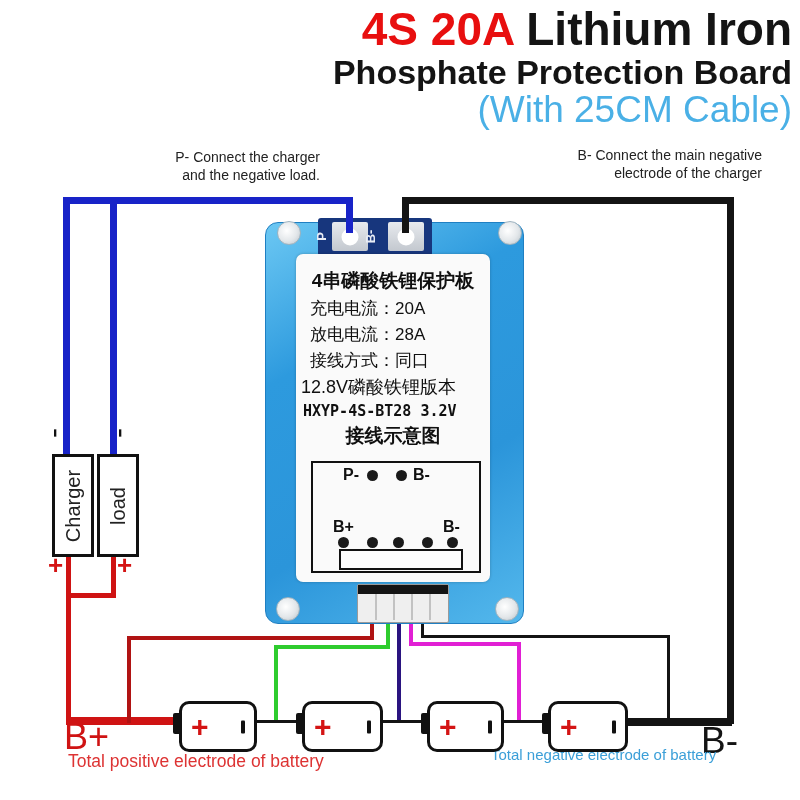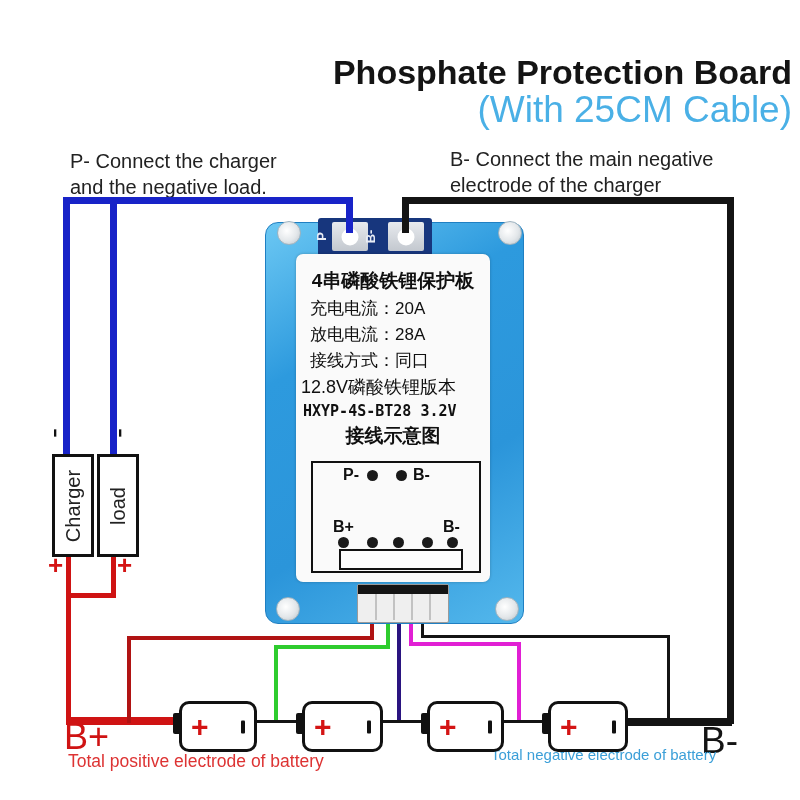--- a/index.html
+++ b/index.html
@@ -4,21 +4,21 @@
 <style>
   html,body{margin:0;padding:0;background:#ffffff;}
   .stage{position:relative;width:800px;height:800px;background:#ffffff;overflow:hidden;
          font-family:"Liberation Sans", sans-serif;}
   
   .title{position:absolute;left:0;width:792px;text-align:right;white-space:nowrap;}
   .t1{top:2px;font-size:46px;font-weight:bold;color:#141414;letter-spacing:0px;}
   .t1 .red{color:var(--title-red,#e80f0f);}
   .t2{top:53px;font-size:34px;font-weight:bold;color:#141414;}
   .t3{top:89px;font-size:37px;font-weight:normal;color:var(--subtitle-cyan,#4ab0e6);}
-  .note{position:absolute;font-size:20px;color:#222;text-align:left;line-height:1.3;}
+  .note{position:absolute;font-size:14px;color:#222;text-align:right;line-height:1.3;}
   
   .wire{position:absolute;z-index:1;}
   .w-blue{background:var(--wire-blue,#1823c8);}
   .w-black{background:var(--wire-black,#141414);}
   .w-red{background:var(--wire-red,#cf1313);}
   .w-dred{background:var(--wire-dred,#b01313);}
   .w-green{background:var(--wire-green,#2ecc2e);}
   .w-navy{background:var(--wire-navy,#2a1480);}
   .w-mag{background:var(--wire-mag,#e11fd4);}
   .z3{z-index:3;}
@@ -73,20 +73,21 @@
   .bplus{position:absolute;left:64px;top:716px;font-size:36px;color:var(--wire-red,#cf1313);}
   .bminus{position:absolute;left:701px;top:720px;font-size:37px;color:#141414;}
   .capred{position:absolute;left:68px;top:751px;font-size:17.5px;color:var(--caption-red,#dd3333);}
   .capblue{position:absolute;left:491px;top:746px;font-size:15px;color:var(--caption-blue,#3b9fd8);}
 </style>
 </head>
 <body>
 
 <div class="stage">
 
+  <div class="title t1"><span class="red">4S 20A</span><span> Lithium Iron</span></div>
   <div class="title t2">Phosphate Protection Board</div>
   <div class="title t3">(With 25CM Cable)</div>
 
   <div class="note" style="left:70px;top:148px;width:250px;">
     <div>P- Connect the charger</div>
     <div>and the negative load.</div>
   </div>
   <div class="note" style="left:450px;top:146px;width:312px;">
     <div>B- Connect the main negative</div>
     <div>electrode of the charger</div>

